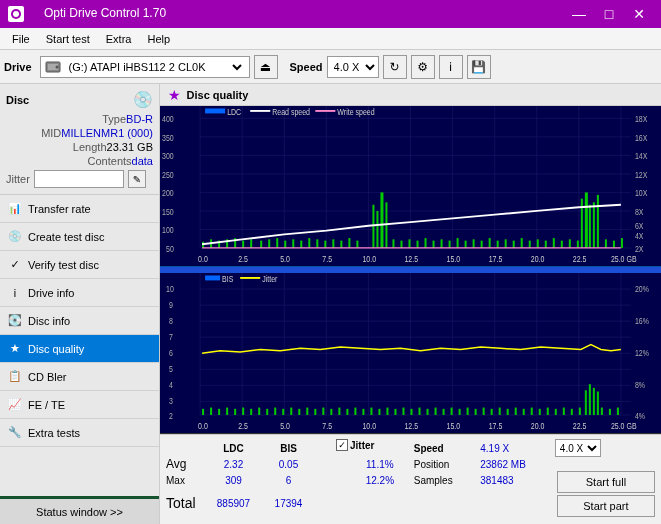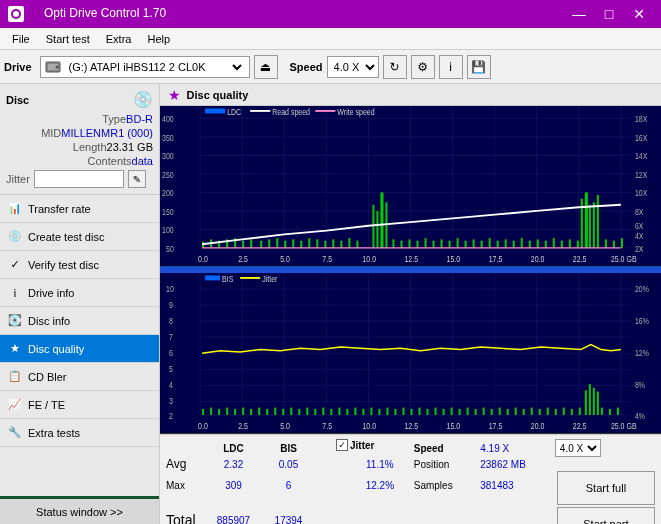--- a/index.html
+++ b/index.html
@@ -112,21 +112,21 @@
       display: flex;
       align-items: center;
       padding: 0 8px;
       gap: 6px;
     }
     .dq-title { font-size: 11px; font-weight: bold; }
     .dq-icon { color: #9900cc; font-size: 14px; }
 
     .charts-area { flex: 1; display: flex; flex-direction: column; overflow: hidden; }
     .start-btn {
-      height: 34px;
+      height: 22px;
       background: #f0f0f0;
       border: 1px solid #999;
       cursor: pointer;
       font-size: 11px;
       padding: 0 8px;
       white-space: nowrap;
     }
   </style>
 </head>
 <body>

